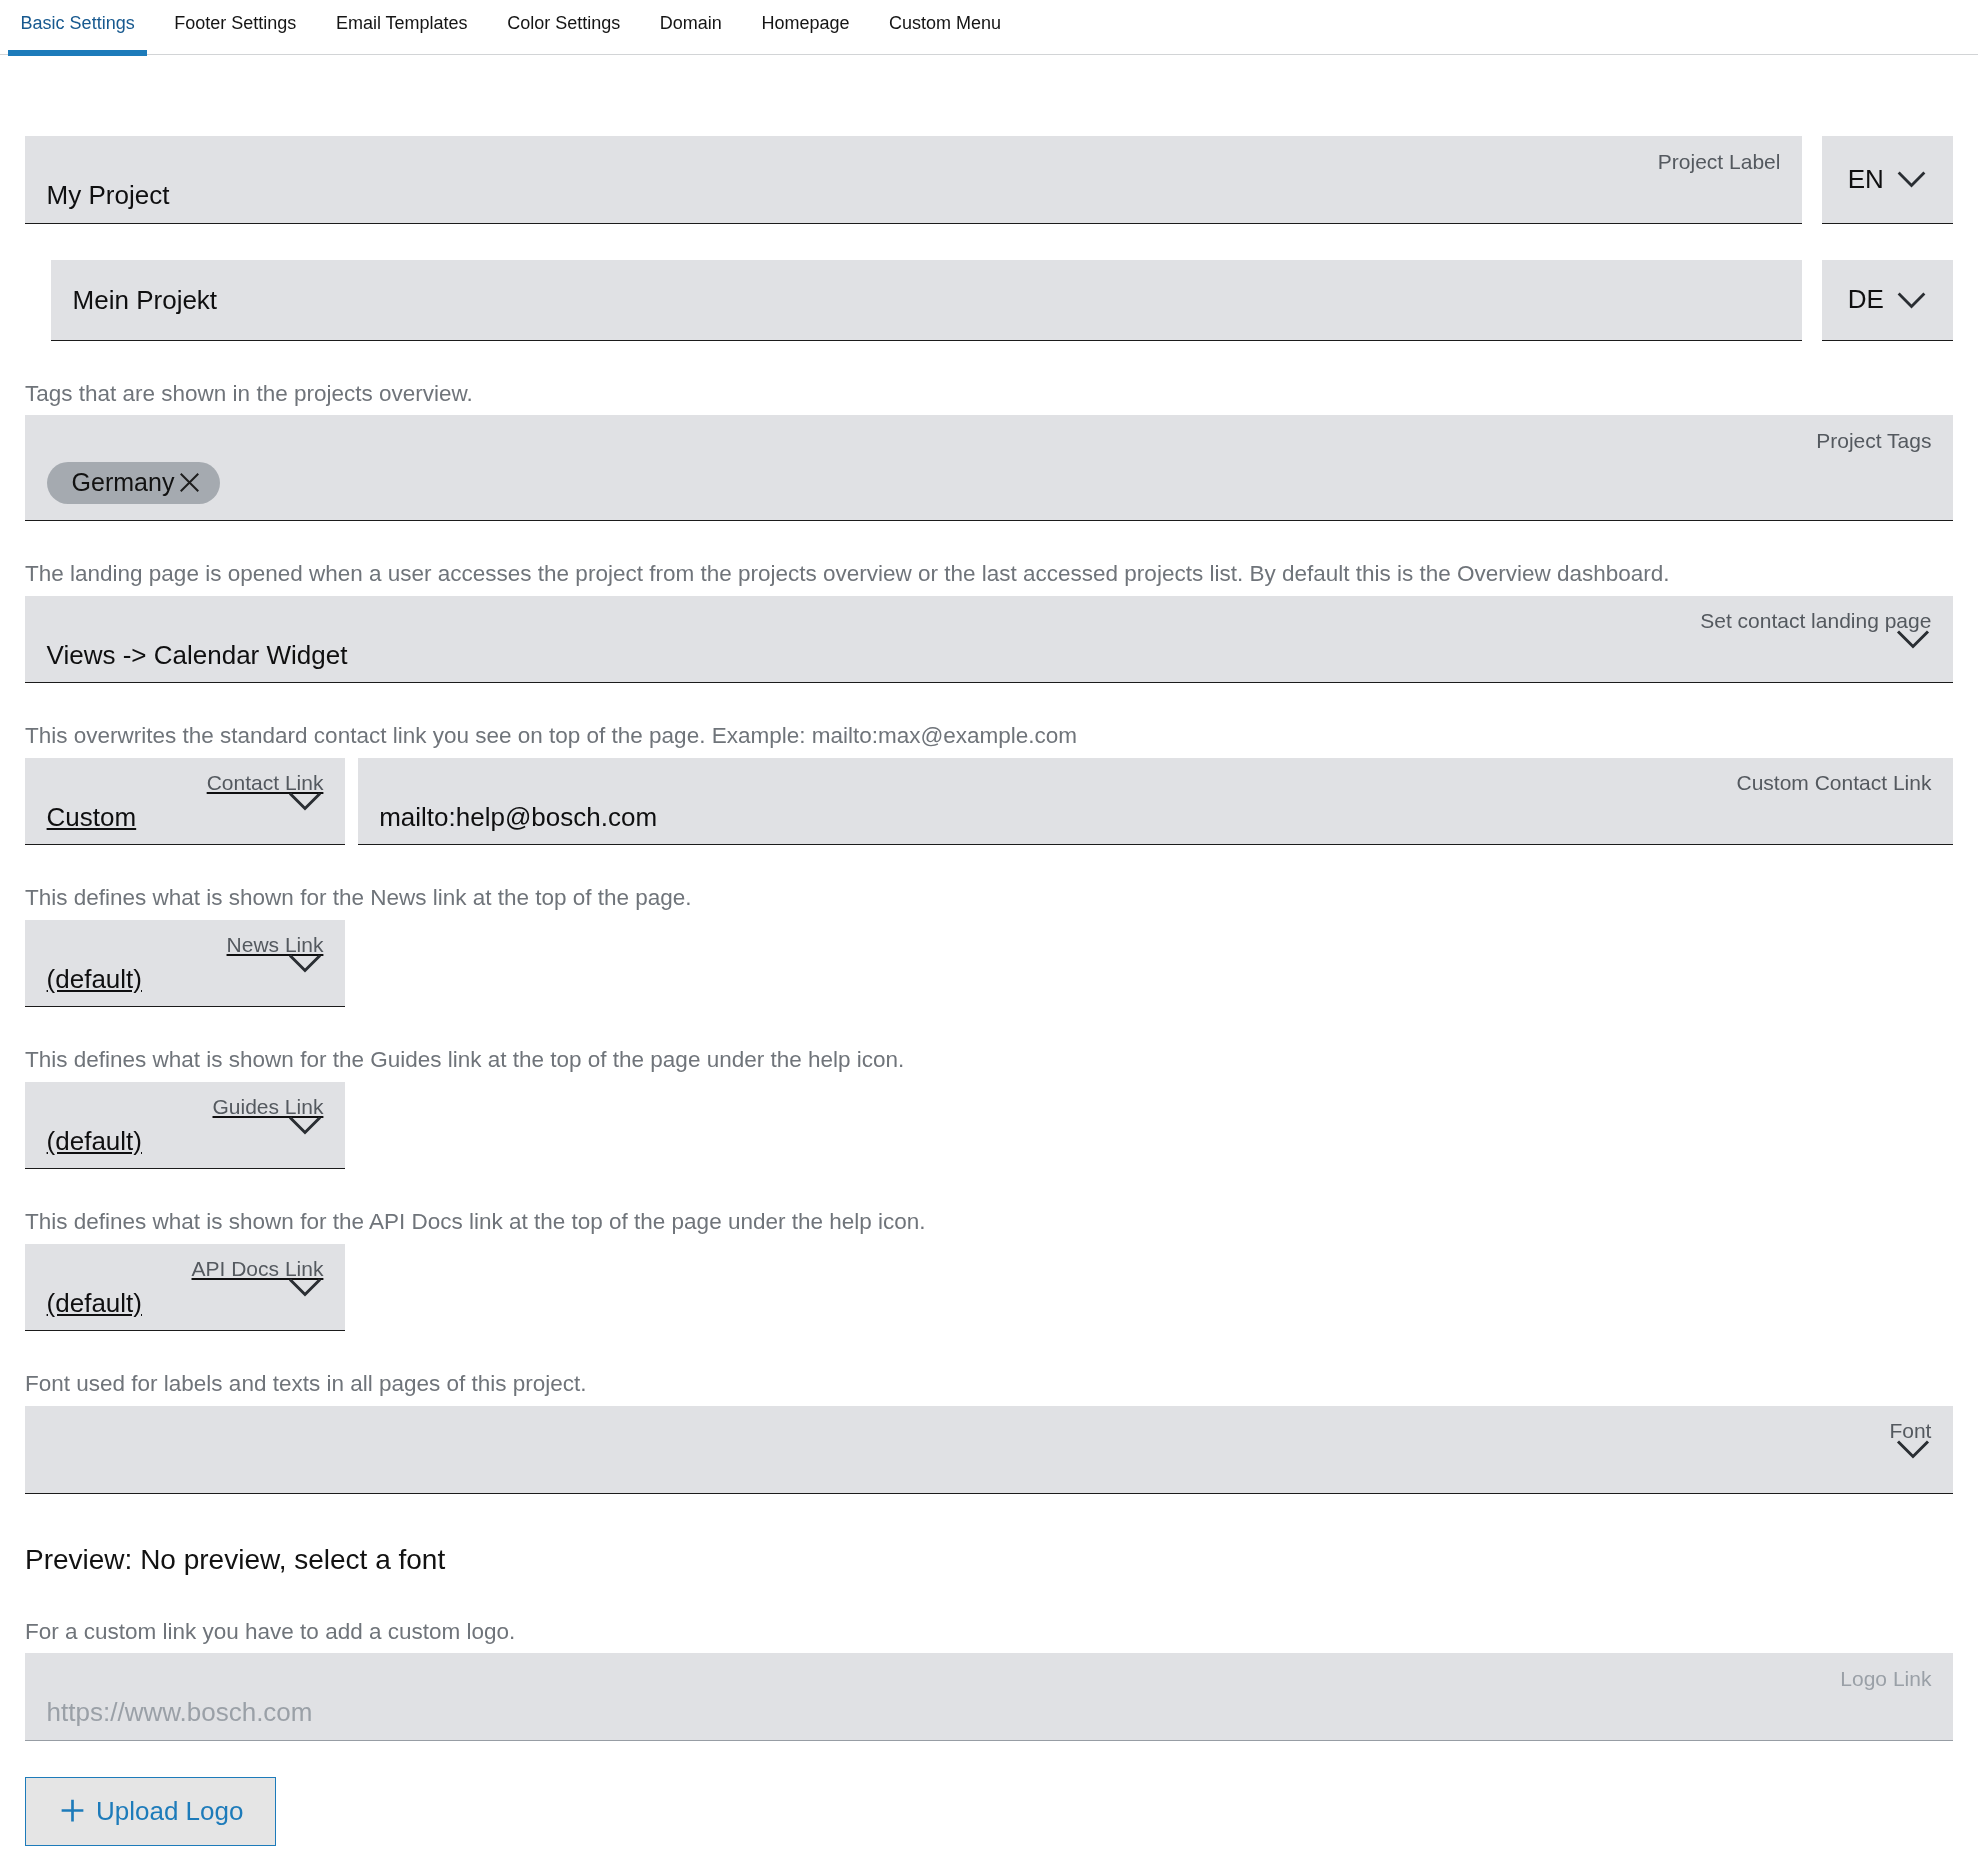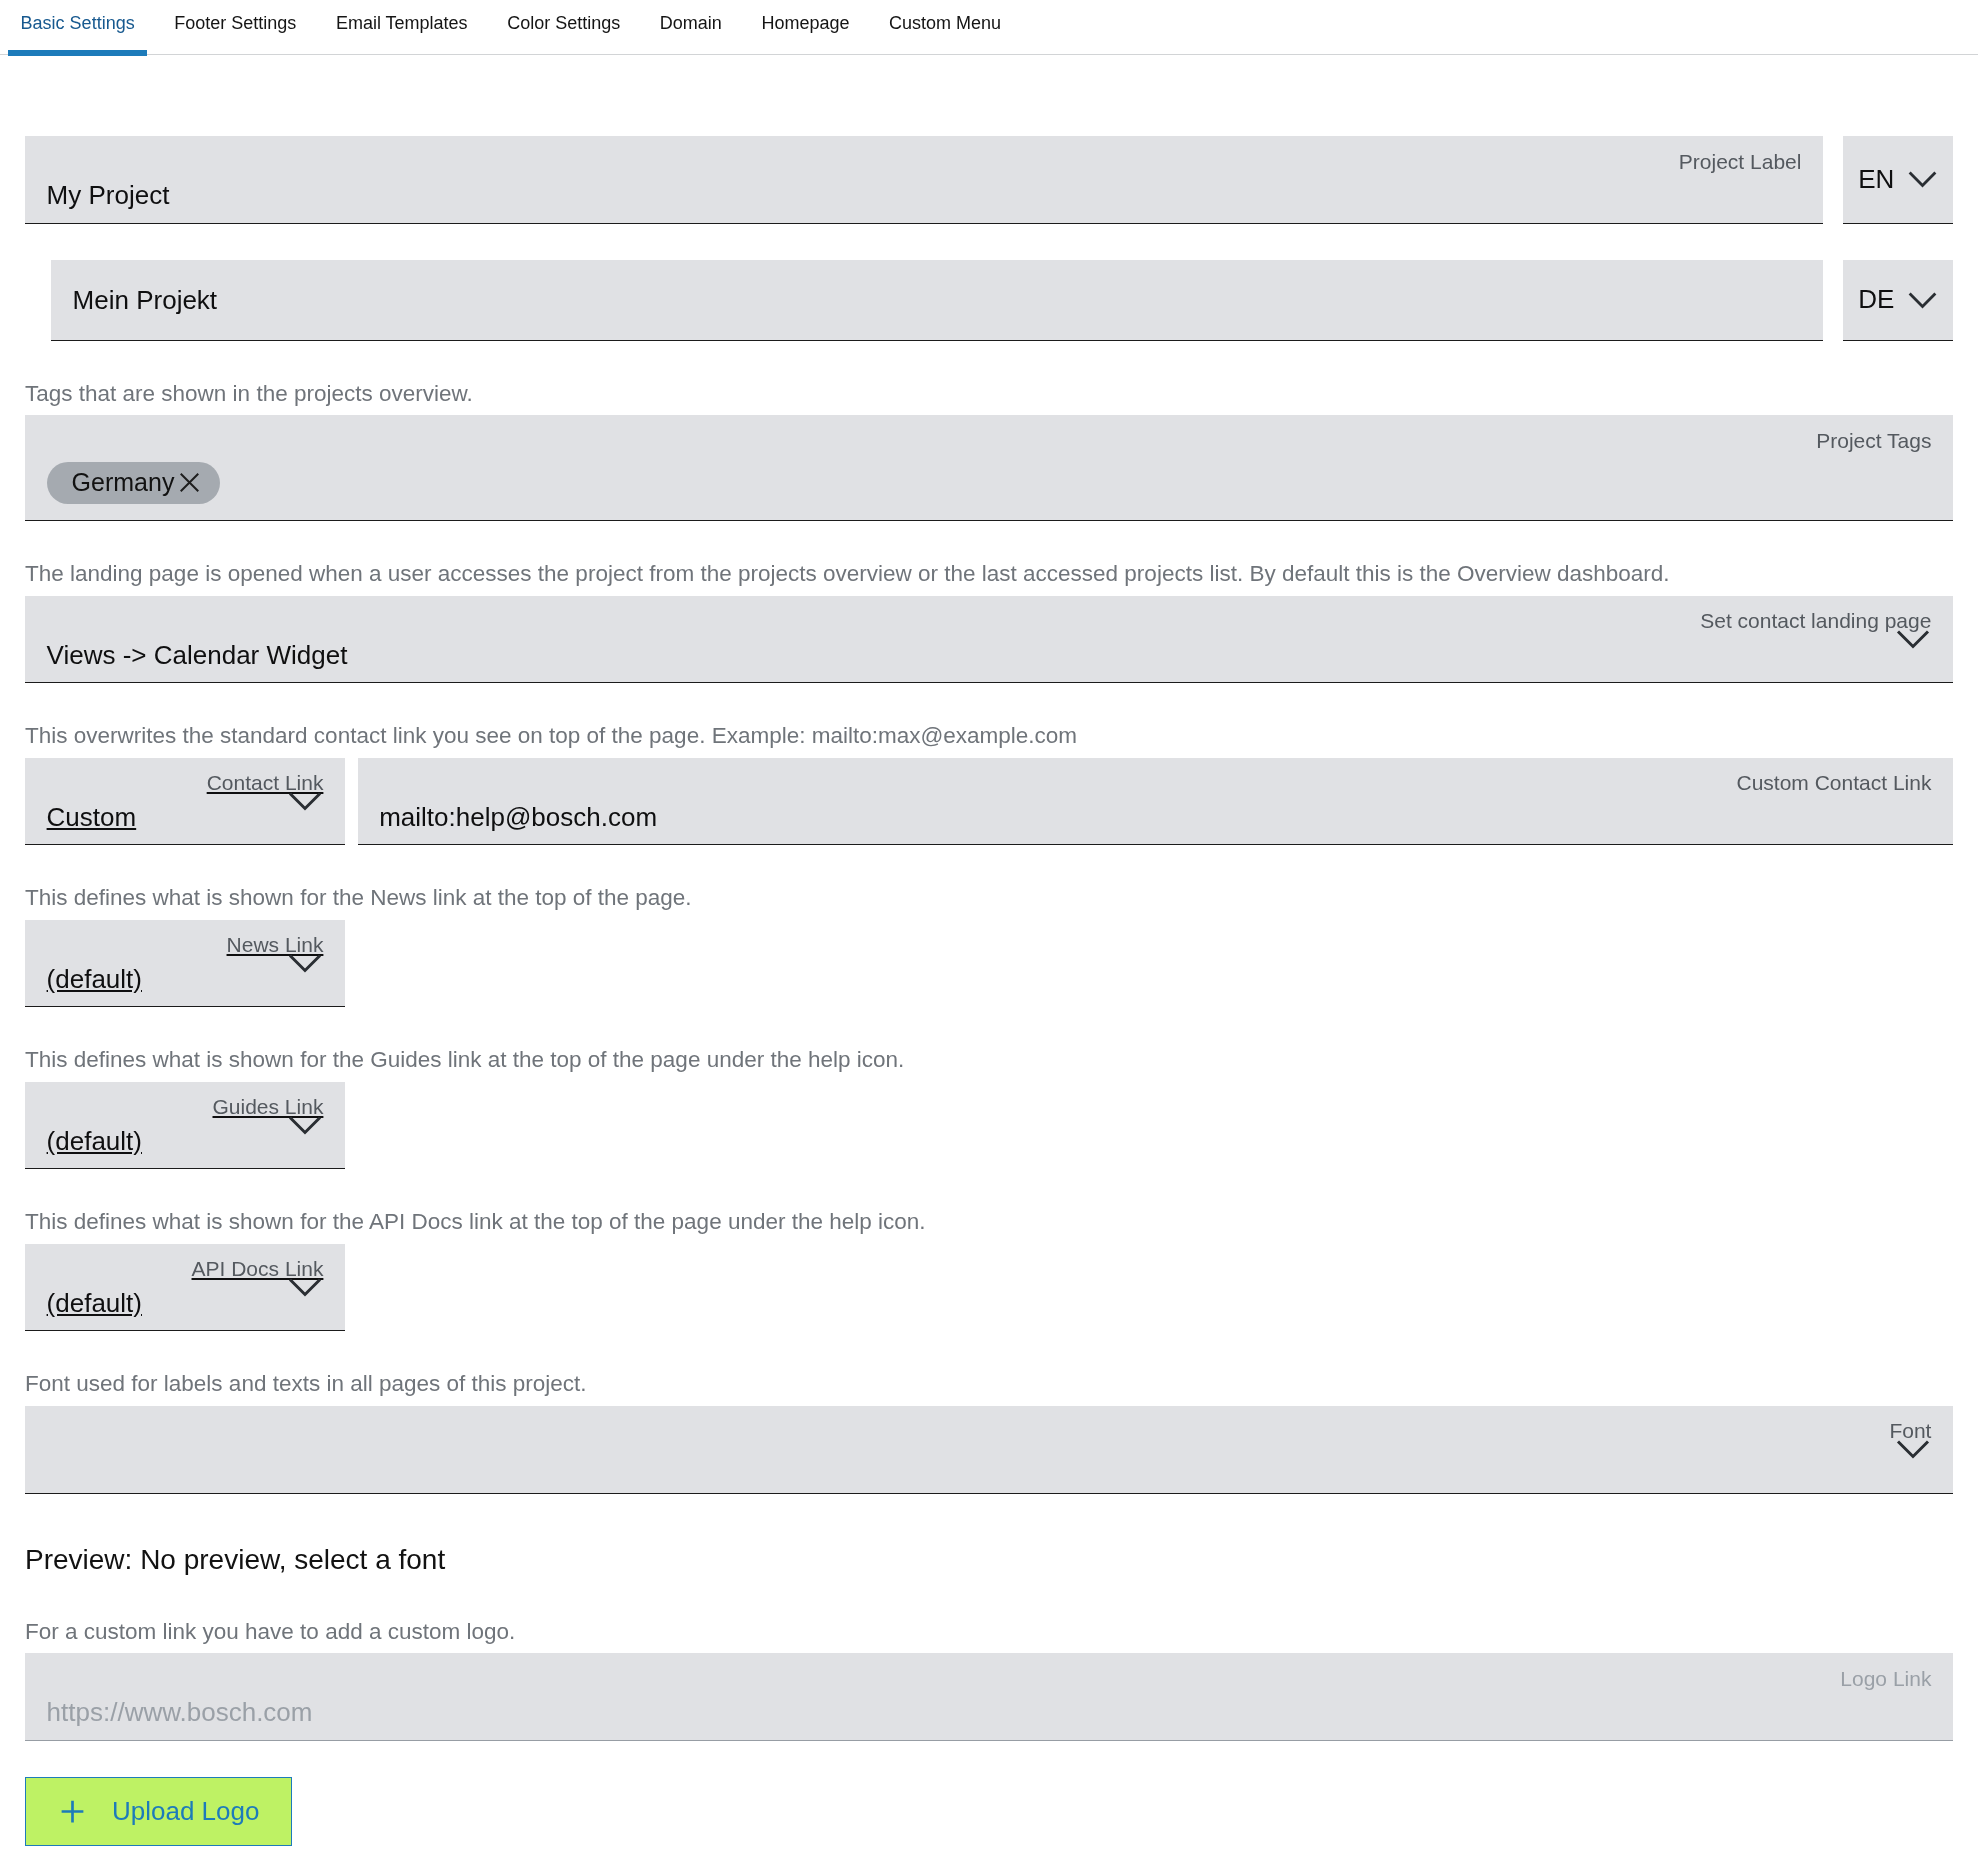--- a/index.html
+++ b/index.html
@@ -53,21 +53,21 @@
   }
   .grow{flex:1;}
   .flabel{display:block;font-size:21px;line-height:1.25;color:var(--labelInk);margin-bottom:4.5px;text-align:right;}
   .fvalue{display:block;font-size:26px;line-height:1.25;color:var(--valueInk);}
   .chev{
     position:absolute;right:21.6px;top:50%;transform:translateY(-50%);
     color:#2a2e33;display:flex;
   }
   .field.center{
     display:flex;align-items:center;justify-content:center;gap:12.6px;
-    width:110px;min-height:81px;font-size:26px;padding:0 9px;
+    width:131px;min-height:81px;font-size:26px;padding:0 9px;
   }
   .field.center .chev{position:static;transform:none;}
 
   .helper{margin:38px 25px 7.2px;font-size:22.5px;line-height:1.3;color:var(--helperInk);}
 
   
   .tags-field{min-height:106px;}
   .chip{
     display:inline-flex;align-items:center;gap:3px;
     background:var(--chipBg);border-radius:23.4px;
@@ -82,23 +82,23 @@
   
   .preview{margin:50px 25px 0;font-size:28px;color:#121212;}
 
   
   .field.disabled{border-bottom:1.8px solid var(--disabledBorder);}
   .field.disabled .flabel{color:var(--disabledInk);}
   .field.disabled .fvalue{color:var(--disabledInk);}
 
   
   .upload-btn{
-    display:inline-flex;align-items:center;gap:25px;
+    display:inline-flex;align-items:flex-start;gap:9px;
     margin:36px 25px 0;
-    background:#bef264;border:1.8px solid var(--accent);color:var(--accent);
+    background:#e5e5e5;border:1.8px solid var(--accent);color:var(--accent);
     font-size:26px;padding:18px 32px;cursor:pointer;
     font-family:"Liberation Sans", sans-serif;
   }
 </style>
 </head>
 <body>
 
 <div class="page">
 
   

